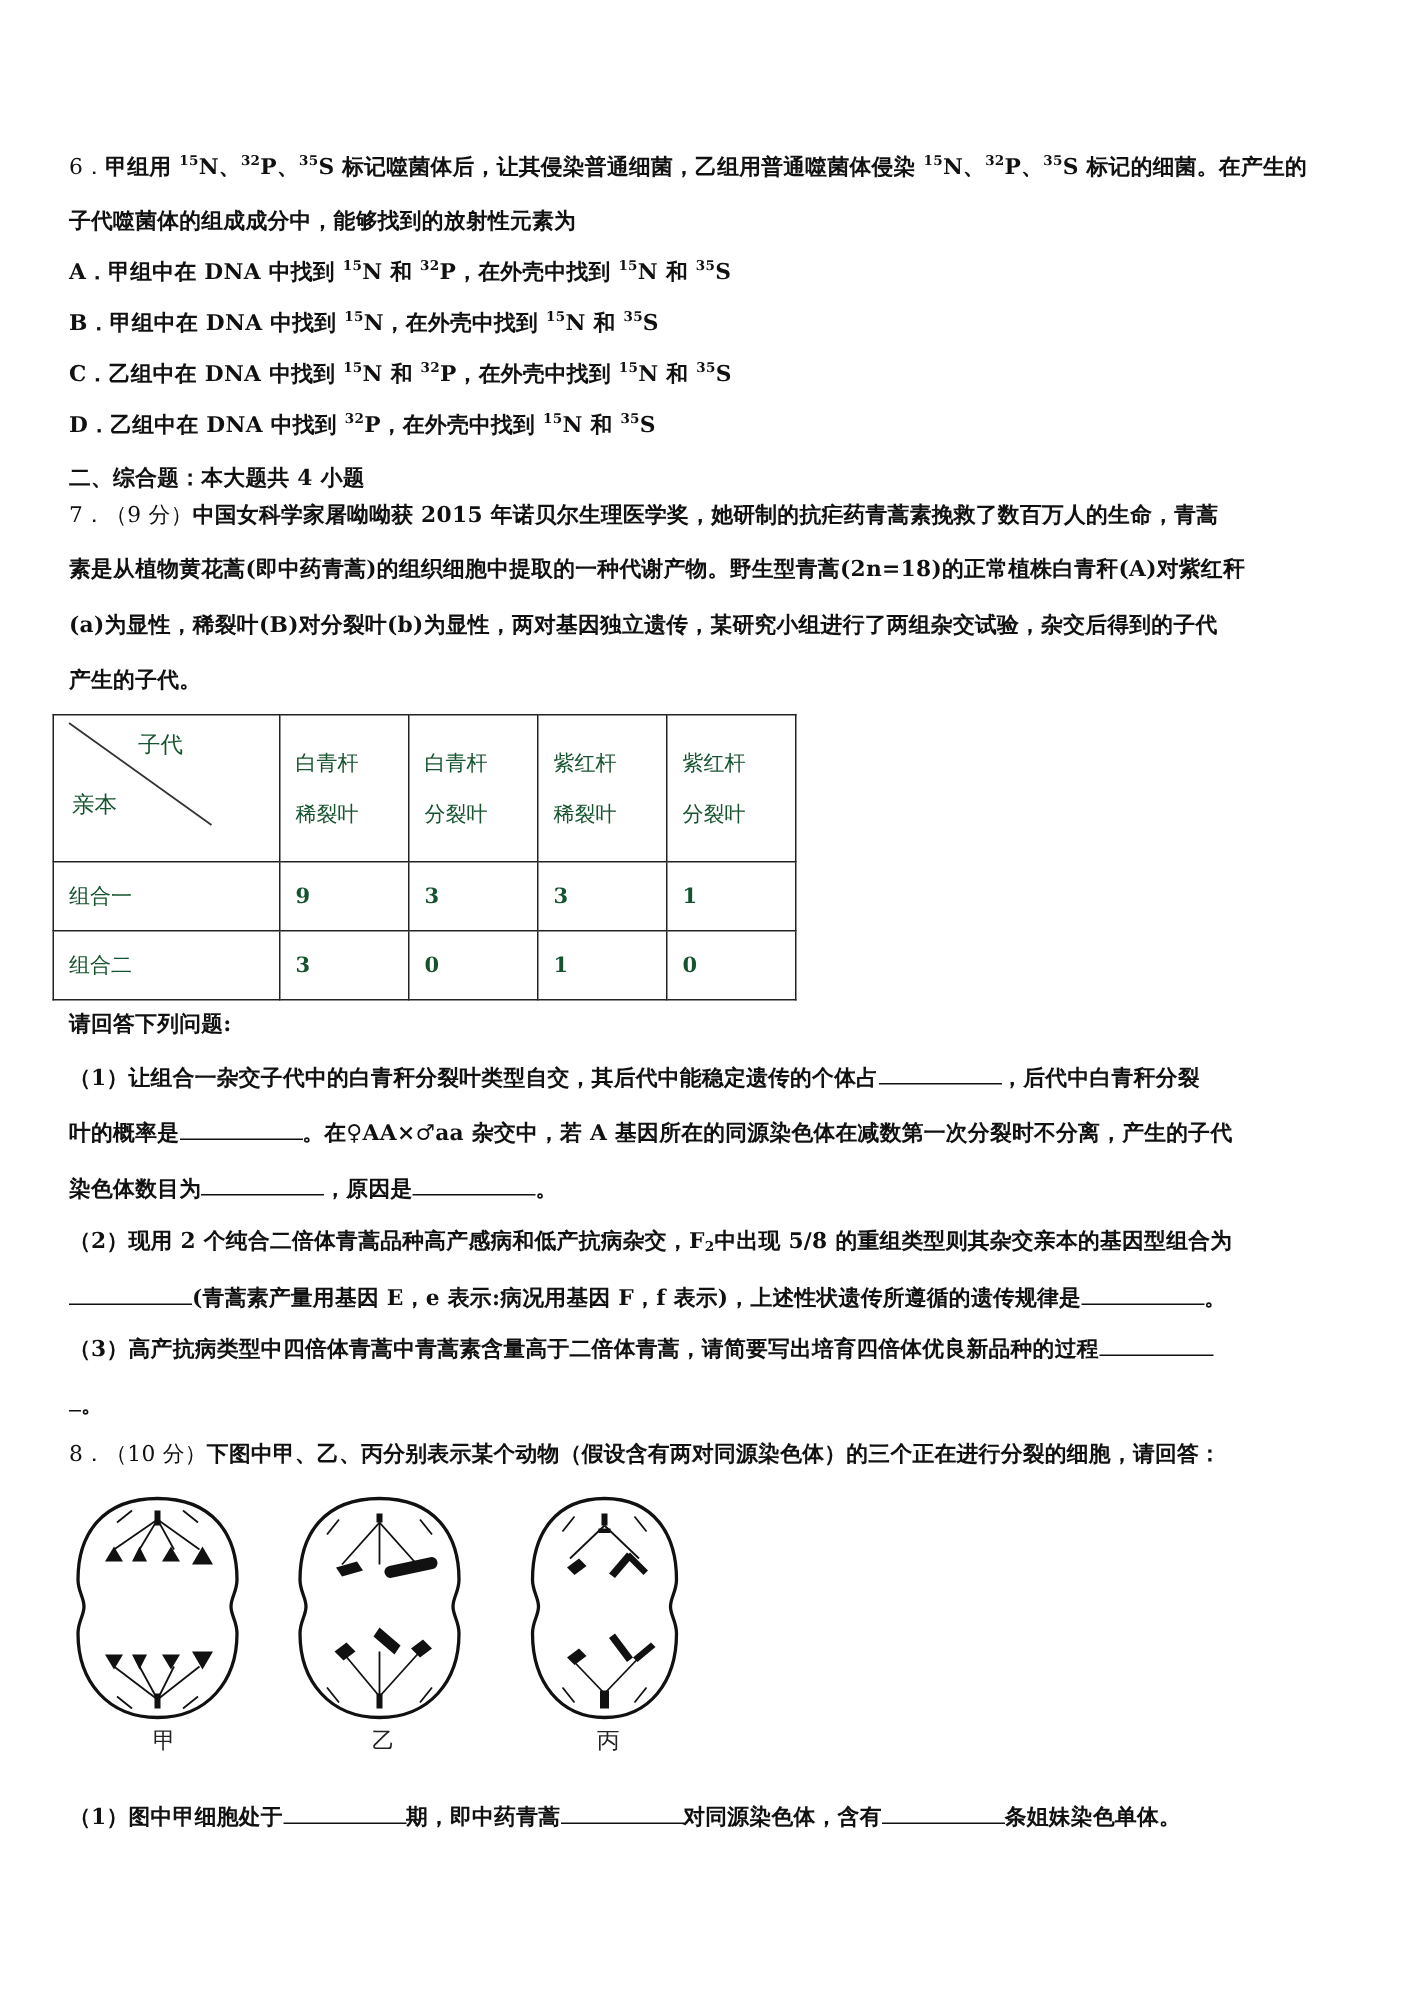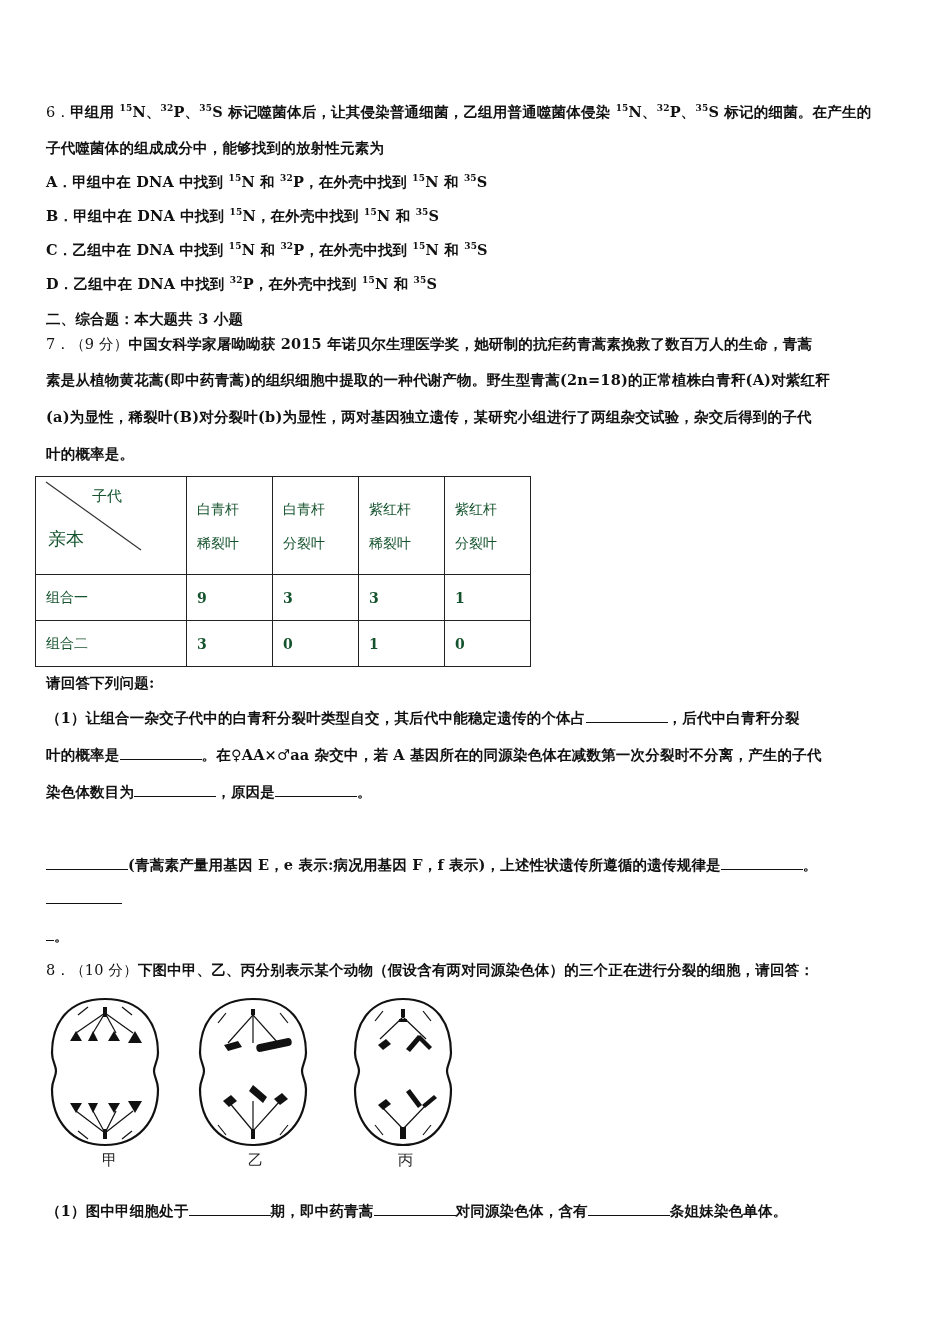--- a/index.html
+++ b/index.html
@@ -91,21 +91,21 @@
     left: 0; top: 0;
   }
   .diag-top {
     position: absolute;
     left: 56px; top: 10px;
     font-size: 15px;
   }
   .diag-bottom {
     position: absolute;
     left: 12px; top: 50px;
-    font-size: 18px;
+    font-size: 15px;
   }
 
   
   .cells-figure {
     position: absolute;
     left: 48px;
     top: 993px;
     width: 420px;
     height: 185px;
   }
@@ -133,28 +133,28 @@
   <div class="line" style="top:206px;">
     <span>B．</span><span>甲组中在 DNA 中找到 </span><sup>15</sup><span>N，在外壳中找到 </span><sup>15</sup><span>N 和 </span><sup>35</sup><span>S</span>
   </div>
   <div class="line" style="top:240px;">
     <span>C．</span><span>乙组中在 DNA 中找到 </span><sup>15</sup><span>N 和 </span><sup>32</sup><span>P，在外壳中找到 </span><sup>15</sup><span>N 和 </span><sup>35</sup><span>S</span>
   </div>
   <div class="line" style="top:274px;">
     <span>D．</span><span>乙组中在 DNA 中找到 </span><sup>32</sup><span>P，在外壳中找到 </span><sup>15</sup><span>N 和 </span><sup>35</sup><span>S</span>
   </div>
 
-  <div class="line" style="top:309px;">二、综合题：本大题共 3 小题</div>
+  <div class="line" style="top:309px;">二、综合题：本大题共 4 小题</div>
 
   <div class="line" style="top:334px;">
     <span class="qnum">7．</span><span class="qnum">（9 分）</span><span>中国女科学家屠呦呦获 2015 年诺贝尔生理医学奖，她研制的抗疟药青蒿素挽救了数百万人的生命，青蒿</span>
   </div>
   <div class="line" style="top:370px;">素是从植物黄花蒿(即中药青蒿)的组织细胞中提取的一种代谢产物。野生型青蒿(2n=18)的正常植株白青秆(A)对紫红秆</div>
   <div class="line" style="top:407px;">(a)为显性，稀裂叶(B)对分裂叶(b)为显性，两对基因独立遗传，某研究小组进行了两组杂交试验，杂交后得到的子代</div>
-  <div class="line" style="top:444px;">叶的概率是。</div>
+  <div class="line" style="top:444px;">产生的子代。</div>
 
   <table class="data-table">
     <tbody>
         <tr class="hdr">
       <td class="diag-cell" style="width:150px;">
         <svg width="150" height="97">
           <line x1="10" y1="5" x2="105" y2="73" stroke="#333" stroke-width="1.2"></line>
         </svg>
         <span class="diag-top">子代</span>
         <span class="diag-bottom">亲本</span>
@@ -186,25 +186,28 @@
   <div class="line" style="top:708px;">
     <span>（1）让组合一杂交子代中的白青秆分裂叶类型自交，其后代中能稳定遗传的个体占</span><span class="blank w80"></span><span>，后代中白青秆分裂</span>
   </div>
   <div class="line" style="top:745px;">
     <span>叶的概率是</span><span class="blank w80"></span><span>。在♀AA×♂aa 杂交中，若 A 基因所在的同源染色体在减数第一次分裂时不分离，产生的子代</span>
   </div>
   <div class="line" style="top:782px;">
     <span>染色体数目为</span><span class="blank w80"></span><span>，原因是</span><span class="blank w80"></span><span>。</span>
   </div>
 
+  <div class="line" style="top:818px;">
+    <span>（2）现用 2 个纯合二倍体青蒿品种高产感病和低产抗病杂交，F</span><sub>2</sub><span>中出现 5/8 的重组类型则其杂交亲本的基因型组合为</span>
+  </div>
   <div class="line" style="top:855px;">
     <span class="blank w80"></span><span>(青蒿素产量用基因 E，e 表示:病况用基因 F，f 表示)，上述性状遗传所遵循的遗传规律是</span><span class="blank w80"></span><span>。</span>
   </div>
   <div class="line" style="top:889px;">
-    <span class="blank w76"></span>
+    <span>（3）高产抗病类型中四倍体青蒿中青蒿素含量高于二倍体青蒿，请简要写出培育四倍体优良新品种的过程</span><span class="blank w76"></span>
   </div>
   <div class="line" style="top:926px;">
     <span class="blank w8"></span><span>。</span>
   </div>
 
   <div class="line" style="top:960px;">
     <span class="qnum">8．</span><span class="qnum">（10 分）</span><span>下图中甲、乙、丙分别表示某个动物（假设含有两对同源染色体）的三个正在进行分裂的细胞，请回答：</span>
   </div>
 
   <div class="cells-figure">

